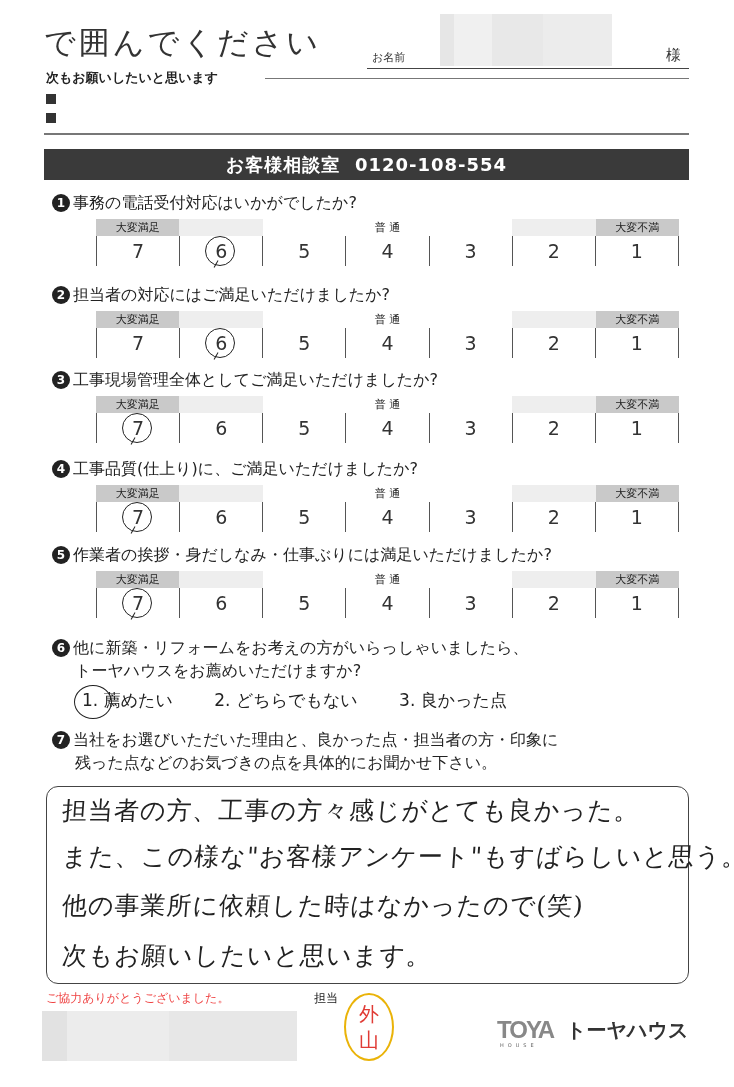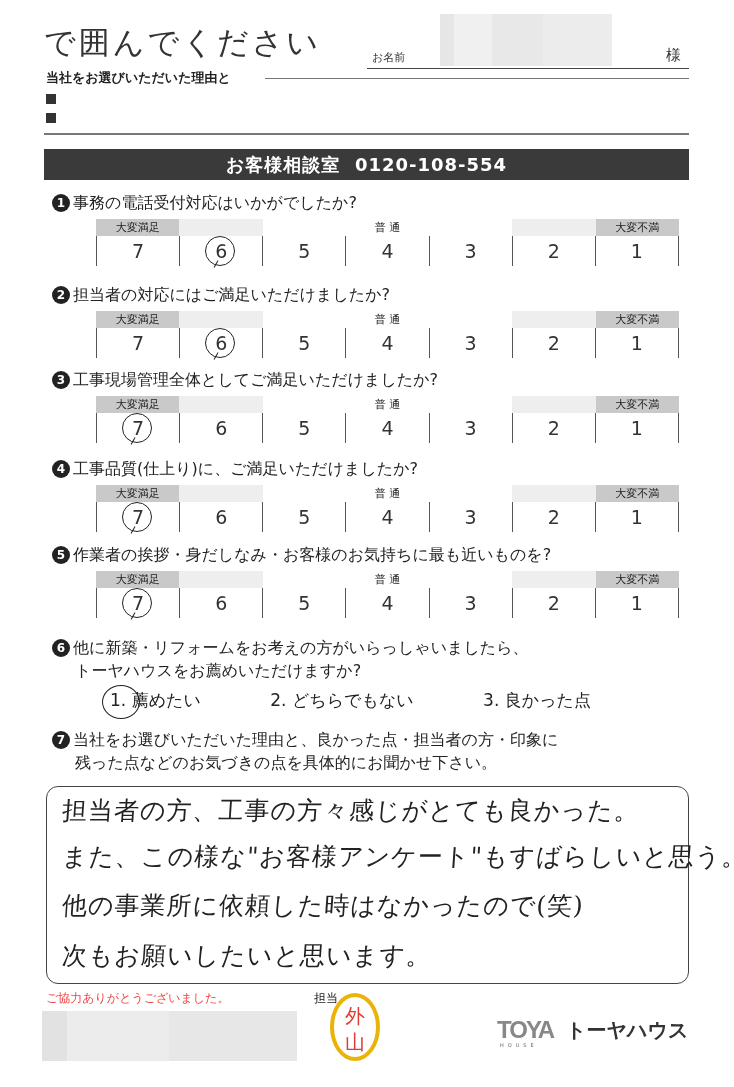--- a/index.html
+++ b/index.html
@@ -23,43 +23,43 @@
   .scale-head { position:relative; height:17px; font-size:11px; }
   .hd { position:absolute; top:0; height:17px; line-height:17px; text-align:center; color:#222; }
   .hd-dark { background:#c9c9c9; }
   .hd-light { background:#eeeeee; }
   .scale-row { display:flex; height:30px; }
   .cell { flex:1; position:relative; text-align:center; font-size:19px; line-height:30px; color:#333; border-left:1px solid #555; }
   .cell:last-child { border-right:1px solid #555; }
   .circ { position:absolute; left:50%; top:50%; width:30px; height:30px; margin-left:-16px; margin-top:-15px; border:1.5px solid #222; border-radius:50%; border-right-color:#222; box-sizing:border-box; }
   .circ-tail { position:absolute; left:50%; top:88%; width:8px; height:8px; border-left:1.5px solid #222; transform:rotate(30deg); margin-left:-6px; }
   .opts { left:82px; top:689px; font-size:17px; white-space:nowrap; color:#222; }
-  .opts span.o { margin-right:36px;margin-left:28px; }
+  .opts span.o { margin-right:36px; }
   .opts .circled { position:relative; display:inline-block; }
   .opts .circled::before { content:""; position:absolute; left:-8px; top:-5px; width:36px; height:32px; border:1.5px solid #222; border-radius:50%; }
   .answer-box { left:46px; top:786px; width:643px; height:198px; border:1.5px solid #444; border-radius:12px; box-sizing:border-box; }
   .hw { left:62px; font-family:"DejaVu Serif", serif; font-size:25px; color:#222; white-space:nowrap; letter-spacing:1px; transform:skewX(-4deg); }
   .thanks { left:46px; top:990px; font-size:12px; color:#ef4444; }
   .tanto { left:314px; top:990px; font-size:12px; color:#222; }
   .sig-redact { left:42px; top:1011px; width:255px; height:50px; background:linear-gradient(90deg,#e2e2e2 0 10%,#ececec 10% 50%,#e7e7e7 50% 100%); }
-  .hanko { left:330px; top:993px; width:50px; height:68px; border:4px solid #eab308; border-radius:50%; box-sizing:border-box; color:#e03b35; font-size:20px; line-height:26px; text-align:center; padding-top:6px; }
+  .hanko { left:344px; top:993px; width:50px; height:68px; border:2px solid #eab308; border-radius:50%; box-sizing:border-box; color:#e03b35; font-size:20px; line-height:26px; text-align:center; padding-top:6px; }
   .logo { left:497px; top:1016px; font-size:24px; font-weight:bold; color:#888; letter-spacing:-2px; font-family:"Liberation Sans", sans-serif; }
   .logo-sub { left:500px; top:1042px; font-size:5px; color:#666; letter-spacing:4px; }
   .logo-text { left:566px; top:1017px; font-size:20px; font-weight:bold; color:#333; }
 </style>
 </head>
 <body>
 
 <div class="abs title">で囲んでください</div>
 <div class="abs name-redact"></div>
 <div class="abs name-label">お名前</div>
 <div class="abs name-line"></div>
 <div class="abs sama">様</div>
 
-<div class="abs pre-heading">当社をお選びいただいた理由と</div>
+<div class="abs pre-heading">次もお願いしたいと思います</div>
 <div class="abs pre-rule"></div>
 <div class="abs note" style="top:92px"><span class="sq"></span></div>
 <div class="abs note" style="top:111px"><span class="sq"></span></div>
 <div class="abs hr2"></div>
 
 <div class="abs band">
   <span>お客様相談室</span>&nbsp;&nbsp;<span>0120-108-554</span>
 </div>
 
 <div id="qwrap">
@@ -132,21 +132,21 @@
       <div class="scale-row">
         <div class="cell"><span>7</span><span class="circ"></span><span class="circ-tail"></span></div>
         <div class="cell"><span>6</span></div>
         <div class="cell"><span>5</span></div>
         <div class="cell"><span>4</span></div>
         <div class="cell"><span>3</span></div>
         <div class="cell"><span>2</span></div>
         <div class="cell"><span>1</span></div>
       </div>
     </div>
-    <div class="abs q" style="top: 545px;"><span class="num">5</span><span>作業者の挨拶・身だしなみ・お客様のお気持ちに最も近いものを?</span></div>
+    <div class="abs q" style="top: 545px;"><span class="num">5</span><span>作業者の挨拶・身だしなみ・仕事ぶりには満足いただけましたか?</span></div>
     <div class="abs scale" style="top: 571px;">
       <div class="scale-head">
         <div class="hd hd-dark" style="left:0;width:83.28571428571429px">大変満足</div>
         <div class="hd hd-light" style="left:83.28571428571429px;width:83.28571428571429px"></div>
         <div class="hd" style="left:249.8571428571429px;width:83.28571428571429px">普 通</div>
         <div class="hd hd-light" style="left:416.42857142857144px;width:83.28571428571429px"></div>
         <div class="hd hd-dark" style="left:499.7142857142858px;width:83.28571428571429px">大変不満</div>
       </div>
       <div class="scale-row">
         <div class="cell"><span>7</span><span class="circ"></span><span class="circ-tail"></span></div>

